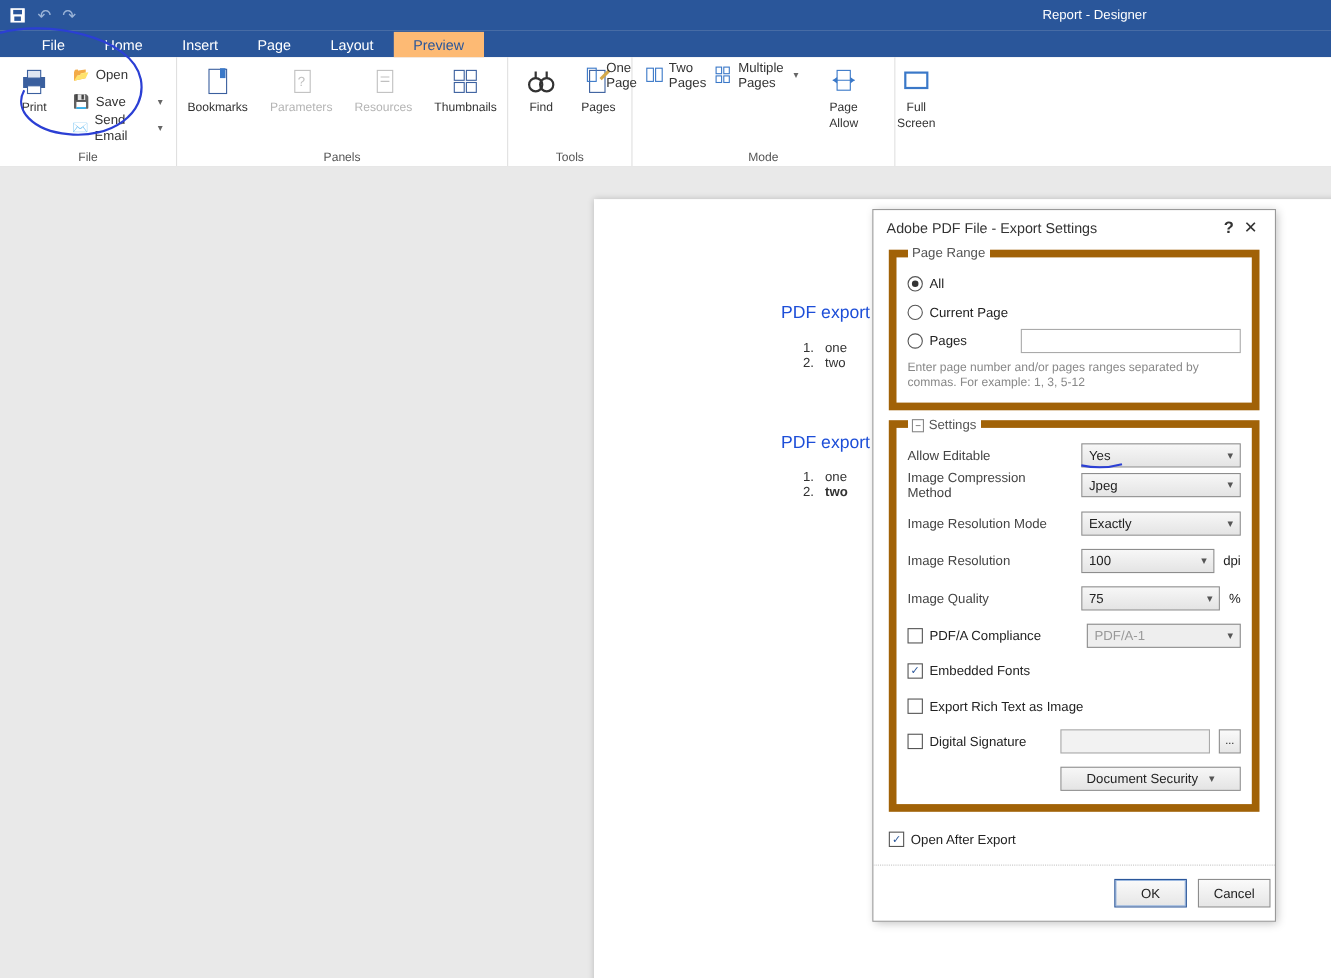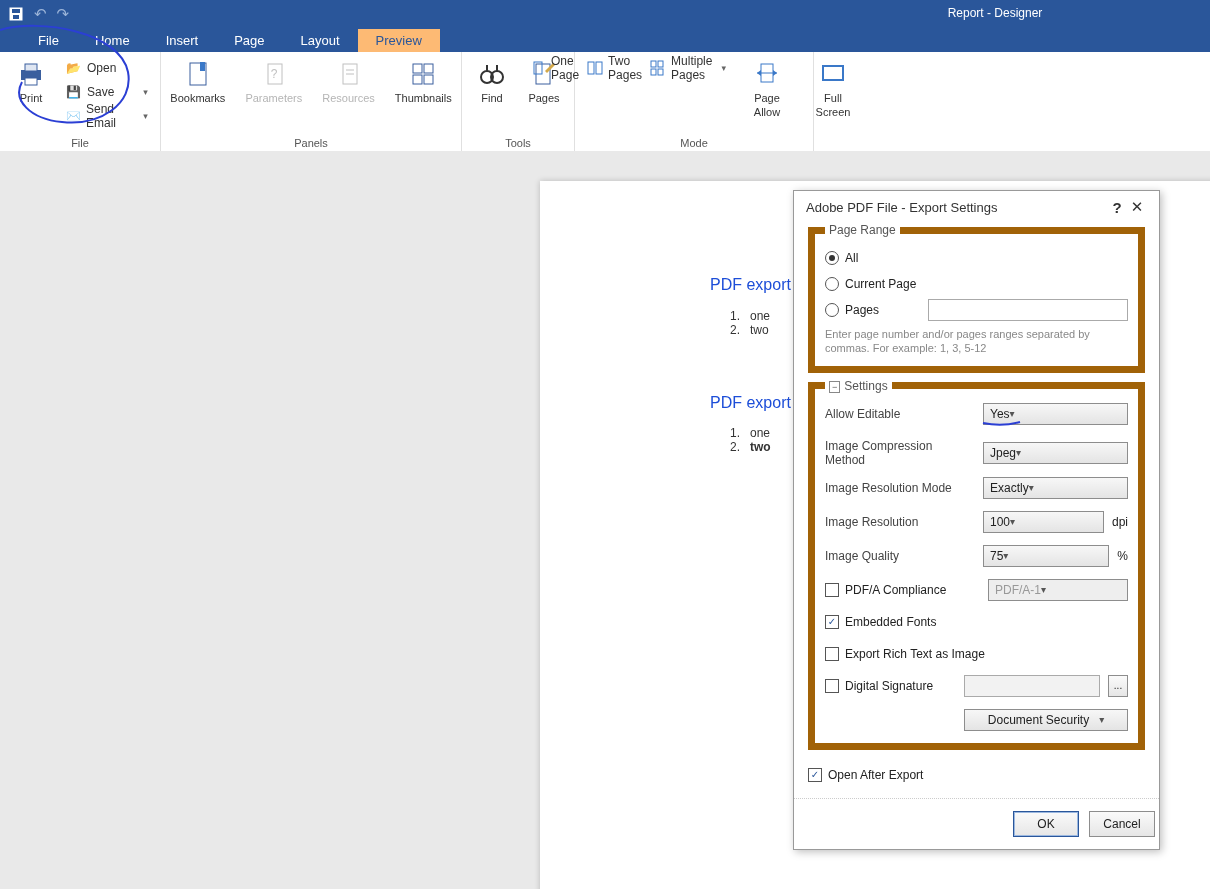--- a/index.html
+++ b/index.html
@@ -29,21 +29,21 @@
 .dialog .dtitle .x{font-size:15px;width:20px;text-align:center;cursor:pointer}
 .dialog .body{padding:0 14px 0 14px}
 fieldset{border:7px solid #a16207;margin:0 0 6px 0;padding:8px 10px 10px 10px}
 legend{font-size:12px;color:#555;padding:0 4px}
 .row{display:flex;align-items:center;min-height:26px;gap:8px}
 .radio,.check{display:flex;align-items:flex-end;gap:6px;cursor:pointer}
 .rdot{width:12px;height:12px;border:1px solid #555;border-radius:50%;display:flex;align-items:center;justify-content:center}
 .rdot.sel::after{content:"";width:6px;height:6px;background:#333;border-radius:50%}
 .cbox{width:12px;height:12px;border:1px solid #555;display:flex;align-items:center;justify-content:center;font-size:10px;color:#2a569a}
 .dinput{border:1px solid #aaa;height:20px;background:#fff;padding:0 4px;font-size:12px}
-.dsel{border:1px solid #8d8d8d;height:20px;background:linear-gradient(#f7f7f7,#e4e4e4);display:flex;align-items:center;padding:0 6px;font-size:12px;cursor:pointer}
+.dsel{border:1px solid #8d8d8d;height:20px;background:linear-gradient(#f7f7f7,#e4e4e4);display:flex;align-items:center;justify-content:space-between;padding:0 6px;font-size:12px;cursor:pointer}
 .dsel.dis{color:#999;background:#eee}
 .dsel .car{font-size:10px;color:#555}
 .hint{font-size:11px;color:#888;line-height:1.3;margin-top:4px}
 .btnrow{border-top:1px dotted #ccc;padding:12px 4px;display:flex;justify-content:flex-end;gap:10px}
 .dbtn{min-width:64px;height:24px;border:1px solid #8d8d8d;background:linear-gradient(#fafafa,#e6e6e6);display:flex;align-items:center;justify-content:center;cursor:pointer;font-size:12px}
 .dbtn.primary{border:1px solid #2a569a;box-shadow:0 0 0 1px #9bb8e0 inset}
 .eb{width:18px;height:20px;border:1px solid #8d8d8d;background:linear-gradient(#fafafa,#e6e6e6);display:flex;align-items:center;justify-content:center;font-size:10px;cursor:pointer}
 .setlbl{width:150px;color:#444}
 .annot{position:absolute;pointer-events:none}
 svg{display:block}
@@ -309,21 +309,21 @@
           <span class="setlbl">Allow Editable</span>
         <div class="dsel" style="flex:1;position:relative">
             <span>Yes</span>
             <span class="car">▾</span>
           <svg style="position:absolute;left:-2px;bottom:-4px;pointer-events:none" width="40" height="8">
               <path d="M1 3 Q 20 7 38 2" stroke="#2b3fd4" stroke-width="2" fill="none"></path>
             </svg>
         </div>
       </div>
 
-      <div class="row" style="margin-top:12px">
+      <div class="row" style="margin-top:0">
           <span class="setlbl">Image Compression Method</span>
         <div class="dsel" style="flex:1">
             <span>Jpeg</span>
             <span class="car">▾</span>
           </div>
       </div>
 
       <div class="row" style="margin-top:8px">
           <span class="setlbl">Image Resolution Mode</span>
         <div class="dsel" style="flex:1">

